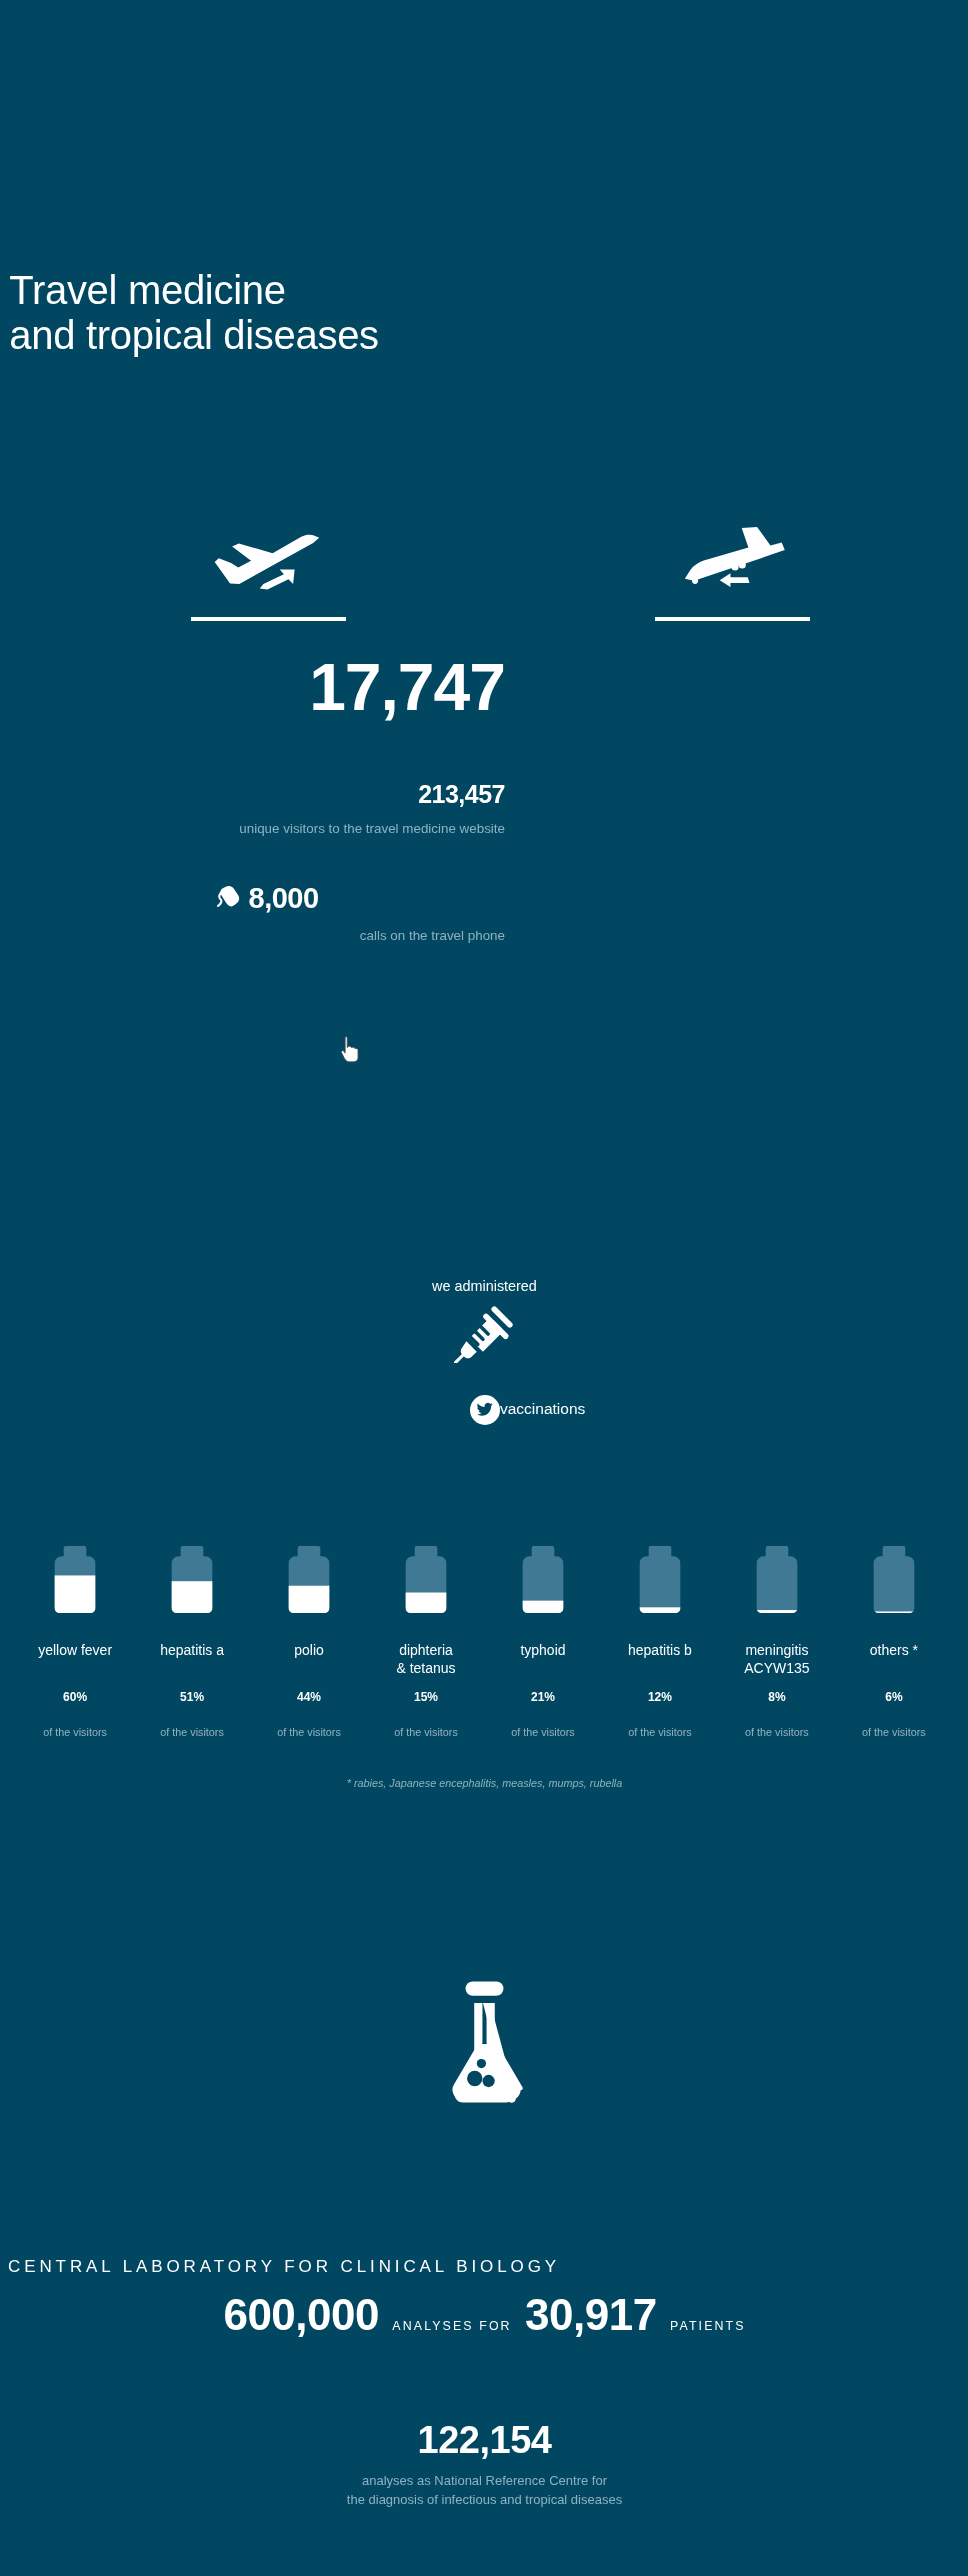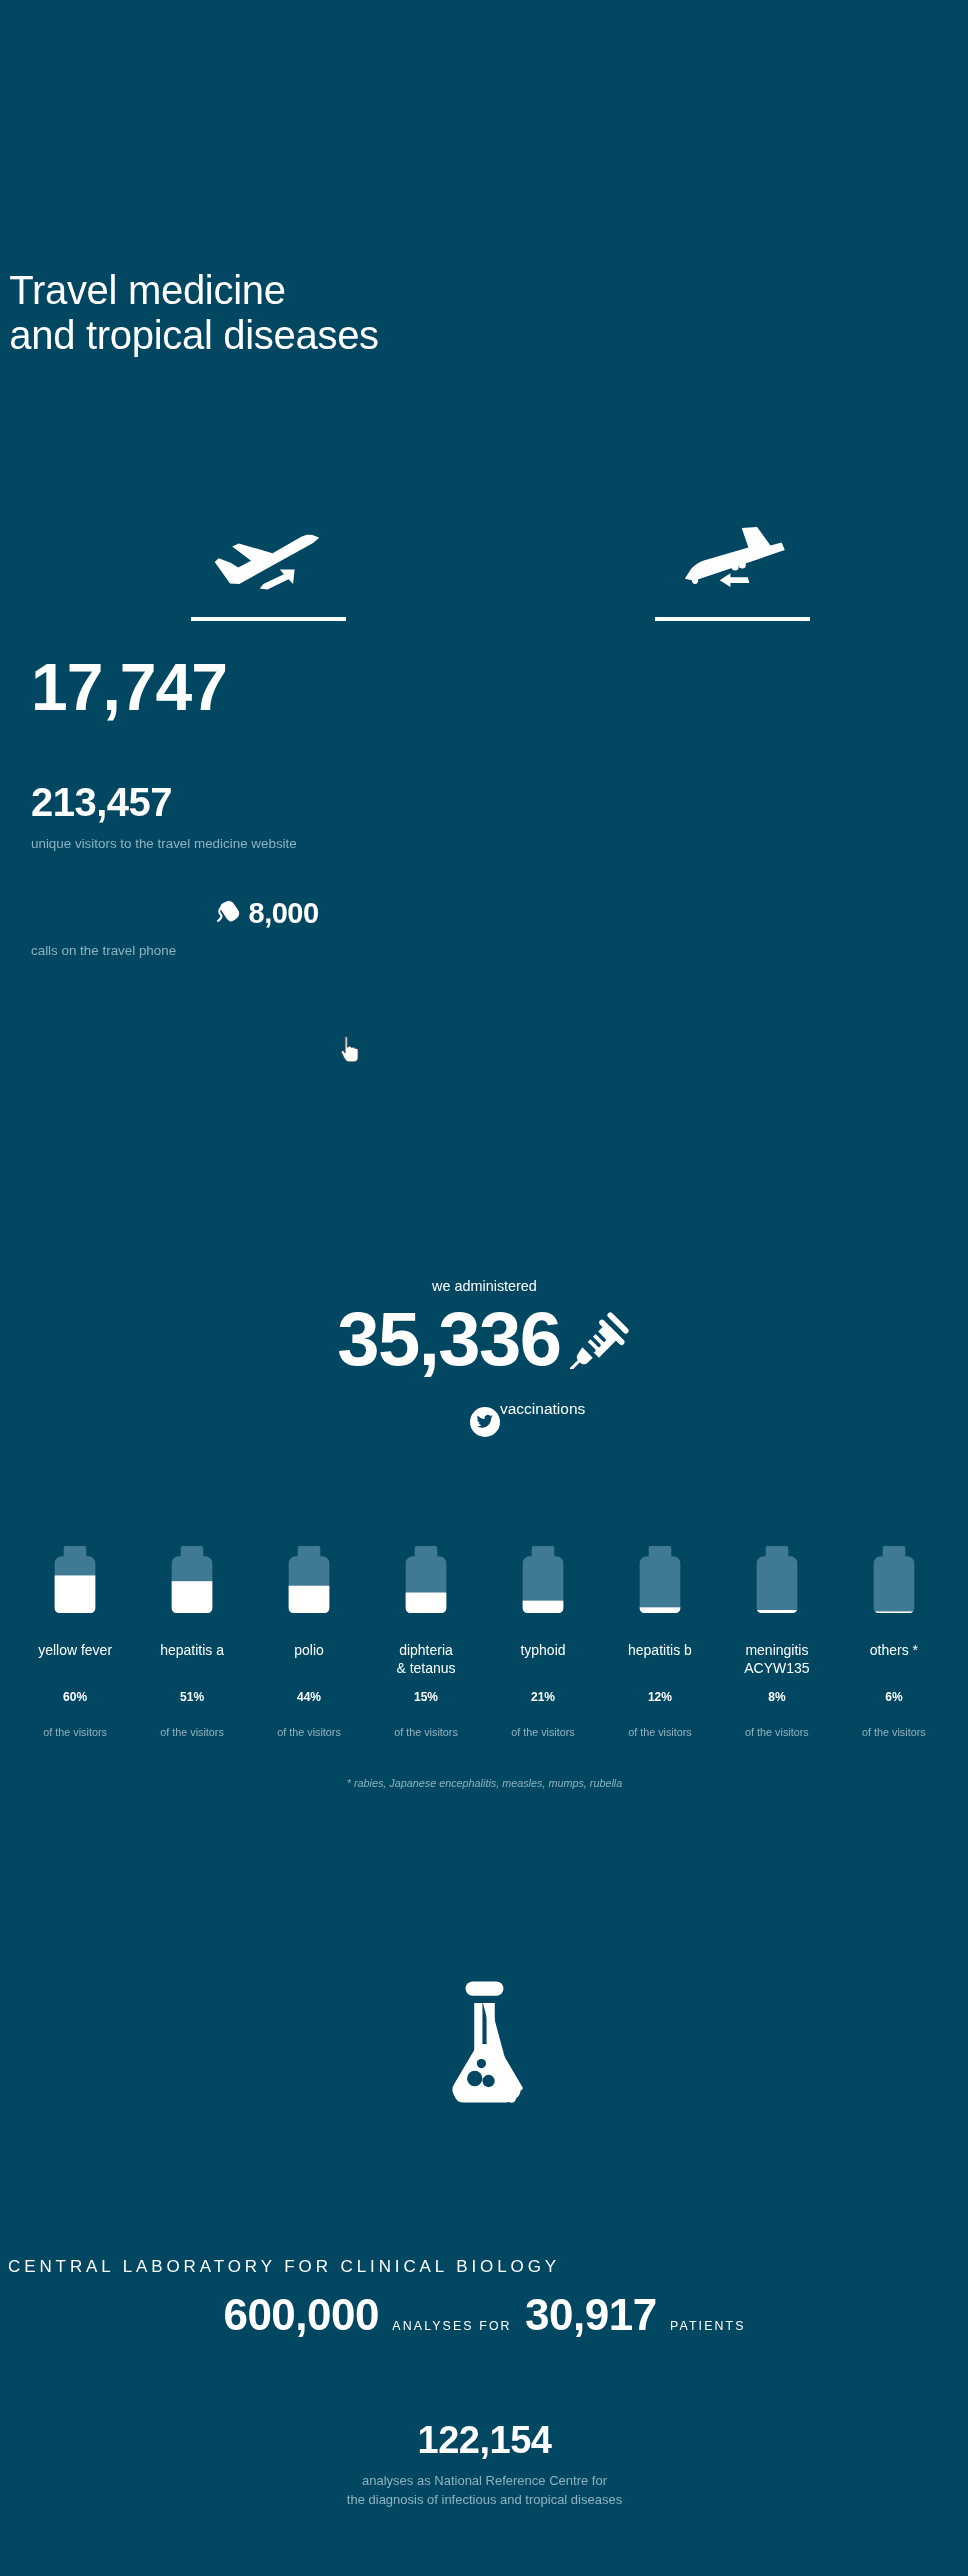--- a/index.html
+++ b/index.html
@@ -25,21 +25,21 @@
     line-height: 1.12;
     font-weight: 400;
     letter-spacing: -0.3px;
     color: #ffffff;
     white-space: pre-line;
   }
 
   
   .travel-section { position: absolute; left: 0; top: 505px; width: 969px; }
 
-  .col { position: absolute; text-align: left; }
+  .col { position: absolute; text-align: right; }
   .col-left  { left: 31px;   width: 474px; }
   .col-right { left: 495px;  width: 474px; }
 
   .plane-wrap { height: 103px; display: flex; align-items: flex-end; justify-content: center; }
   .runway {
     width: 155px; height: 4.1px; background: #ffffff;
     margin: 9.3px auto 0;
   }
 
   .bignum {
@@ -59,21 +59,21 @@
   }
   .subcaption {
     font-size: 12px;
     font-weight: 400;
     line-height: 1.5;
     color: #8fb2c1;
     white-space: pre-line;
   }
 
   .midnum {
-    font-size: 40px;
+    font-size: 25px;
     font-weight: 700;
     letter-spacing: -0.5px;
     line-height: 1;
   }
   .midlabel {
     font-size: 13.4px;
     font-weight: 400;
     color: #8fb2c1;
     line-height: 1.4;
   }
@@ -203,21 +203,20 @@
 
 <span class="cursor-icon">
   <svg width="20.6" height="27" viewBox="0 0 40 52">
     <path fill="#ffffff" stroke="#4a4a4a" stroke-width="1.6" d="M10 3 C10 1 13 0 14 3 L14 22 L17 20 C19 19 21 20 22 22 L24 22 C26 21 28 22 29 24 L31 24 C33 24 35 25 35 28 L35 42 C35 47 31 50 26 50 L18 50 C13 50 10 46 8 42 L3 32 C2 29 5 27 7 29 L10 33 Z"></path>
   </svg>
 </span>
 
 <div class="vax-head">
   <div class="vax-intro">we administered</div>
   <div class="vax-row">
-    <span class="vax-num">35,336</span>
     <span>
       <svg width="62" height="62" viewBox="0 0 120 120">
         <g stroke="#ffffff" stroke-width="11" stroke-linecap="round" fill="none">
           <line x1="78" y1="16" x2="108" y2="46"></line>
           <line x1="62" y1="30" x2="88" y2="56"></line>
           <line x1="100" y1="68" x2="74" y2="42"></line>
         </g>
         <path fill="#ffffff" d="M30 72 L66 36 L92 62 L56 98 Z"></path>
         <g stroke="#024761" stroke-width="7" stroke-linecap="round">
           <line x1="52" y1="50" x2="66" y2="64"></line>

